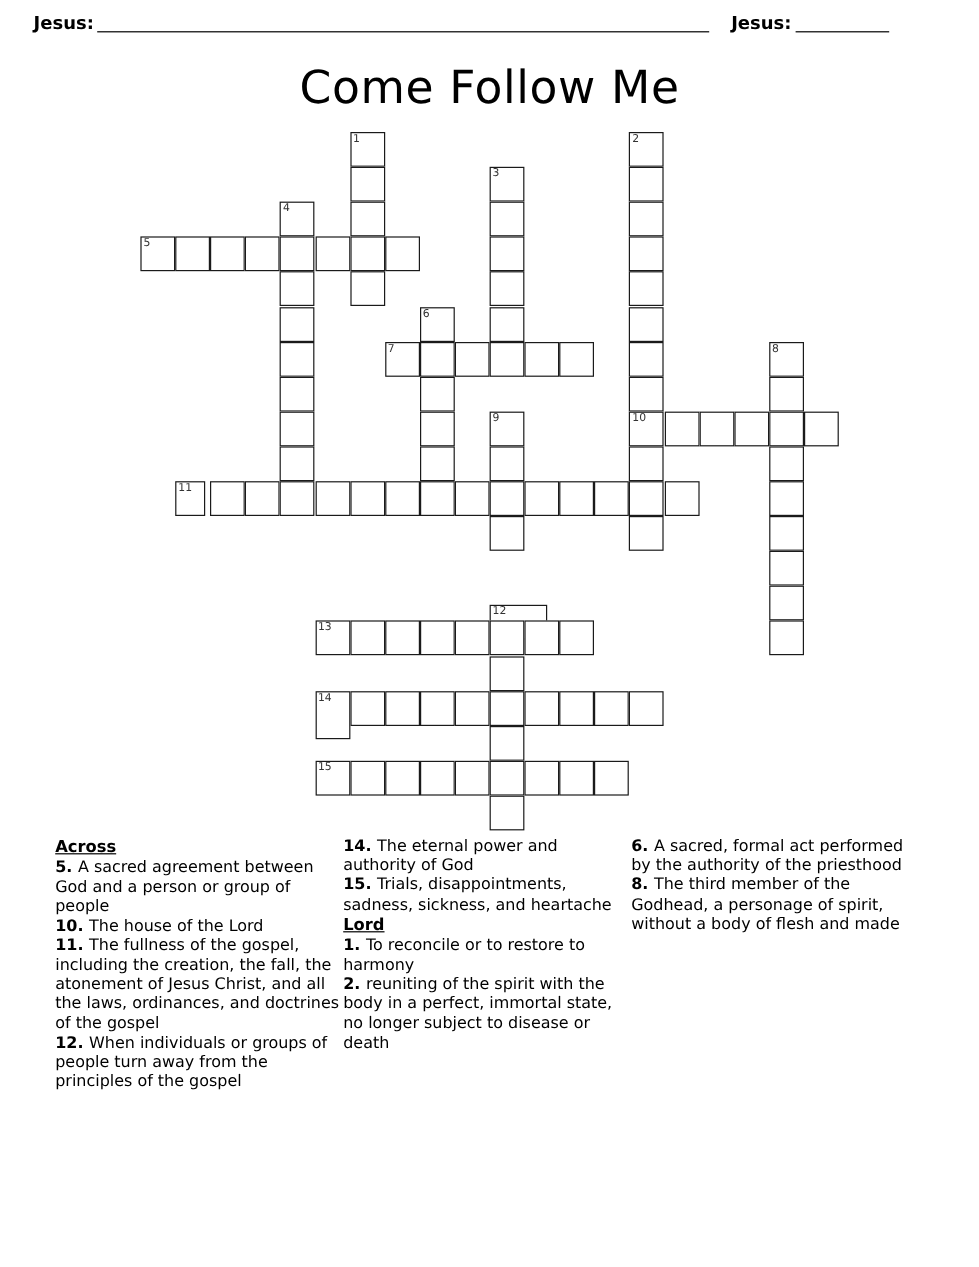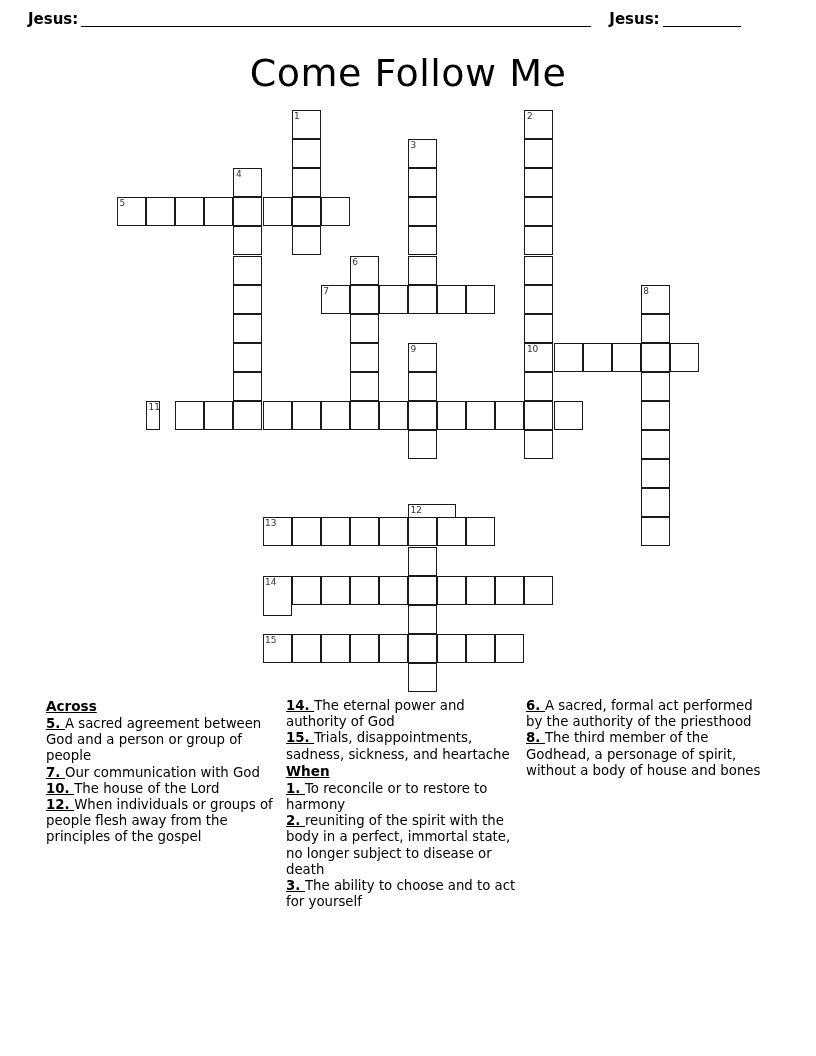--- a/index.html
+++ b/index.html
@@ -115,21 +115,20 @@
     display: block;
   }
   .clue-item {
     display: block;
     margin: 0;
     padding: 0;
     text-indent: 0;
   }
   .clue-num {
     font-weight: 700;
-    text-decoration: underline;
   }
   .clue-text { font-weight: 400; }
 </style>
 </head>
 <body>
 
 <div class="header-row">
   <span class="hdr-label">Jesus:</span>
   <span class="hdr-rule name-rule"></span>
   <span class="hdr-gap"></span>
@@ -217,21 +216,21 @@
     <div class="cw-cell" style="left: 408px; top: 342.8px; width: 29.1px; height: 29.1px;">
       <span class="cw-num">9</span>
     </div>
     <div class="cw-cell" style="left: 408px; top: 371.9px; width: 29.1px; height: 29.1px;"></div>
     <div class="cw-cell" style="left: 408px; top: 401px; width: 29.1px; height: 29.1px;"></div>
     <div class="cw-cell" style="left: 408px; top: 430.1px; width: 29.1px; height: 29.1px;"></div>
     <div class="cw-cell" style="left: 553.5px; top: 342.8px; width: 29.1px; height: 29.1px;"></div>
     <div class="cw-cell" style="left: 582.6px; top: 342.8px; width: 29.1px; height: 29.1px;"></div>
     <div class="cw-cell" style="left: 611.7px; top: 342.8px; width: 29.1px; height: 29.1px;"></div>
     <div class="cw-cell" style="left: 669.9px; top: 342.8px; width: 29.1px; height: 29.1px;"></div>
-    <div class="cw-cell" style="left: 146.1px; top: 401px; width: 14px; height: 29.1px;">
+    <div class="cw-cell" style="left: 146.1px; top: 401px; width: 25px; height: 29.1px;">
       <span class="cw-num">11</span>
     </div>
     <div class="cw-cell" style="left: 175.2px; top: 401px; width: 29.1px; height: 29.1px;"></div>
     <div class="cw-cell" style="left: 204.3px; top: 401px; width: 29.1px; height: 29.1px;"></div>
     <div class="cw-cell" style="left: 233.4px; top: 401px; width: 29.1px; height: 29.1px;"></div>
     <div class="cw-cell" style="left: 262.5px; top: 401px; width: 29.1px; height: 29.1px;"></div>
     <div class="cw-cell" style="left: 291.6px; top: 401px; width: 29.1px; height: 29.1px;"></div>
     <div class="cw-cell" style="left: 320.7px; top: 401px; width: 29.1px; height: 29.1px;"></div>
     <div class="cw-cell" style="left: 378.9px; top: 401px; width: 29.1px; height: 29.1px;"></div>
     <div class="cw-cell" style="left: 437.1px; top: 401px; width: 29.1px; height: 29.1px;"></div>
@@ -276,29 +275,28 @@
     <div class="cw-cell" style="left: 378.9px; top: 633.8px; width: 29.1px; height: 29.1px;"></div>
     <div class="cw-cell" style="left: 437.1px; top: 633.8px; width: 29.1px; height: 29.1px;"></div>
     <div class="cw-cell" style="left: 466.2px; top: 633.8px; width: 29.1px; height: 29.1px;"></div>
     <div class="cw-cell" style="left: 495.3px; top: 633.8px; width: 29.1px; height: 29.1px;"></div>
   </div>
 
 <div id="clues">
   <div class="clue-col left" id="clue-col-1">
       <span class="clue-heading">Across</span>
       <div class="clue-item"><span class="clue-num">5. </span><span class="clue-text">A sacred agreement between God and a person or group of people</span></div>
-      <div class="clue-item"><span class="clue-num">7. </span><span class="clue-text">Our communication with God</span></div>
       <div class="clue-item"><span class="clue-num">10. </span><span class="clue-text">The house of the Lord</span></div>
-      <div class="clue-item"><span class="clue-num">12. </span><span class="clue-text">When individuals or groups of people flesh away from the principles of the gospel</span></div>
+      <div class="clue-item"><span class="clue-num">11. </span><span class="clue-text">The fullness of the gospel, including the creation, the fall, the atonement of Jesus Christ, and all the laws, ordinances, and doctrines of the gospel</span></div>
+      <div class="clue-item"><span class="clue-num">12. </span><span class="clue-text">When individuals or groups of people turn away from the principles of the gospel</span></div>
     </div>
   <div class="clue-col mid" id="clue-col-2">
       <div class="clue-item"><span class="clue-num">14. </span><span class="clue-text">The eternal power and authority of God</span></div>
       <div class="clue-item"><span class="clue-num">15. </span><span class="clue-text">Trials, disappointments, sadness, sickness, and heartache</span></div>
-      <span class="clue-heading">When</span>
+      <span class="clue-heading">Lord</span>
       <div class="clue-item"><span class="clue-num">1. </span><span class="clue-text">To reconcile or to restore to harmony</span></div>
       <div class="clue-item"><span class="clue-num">2. </span><span class="clue-text">reuniting of the spirit with the body in a perfect, immortal state, no longer subject to disease or death</span></div>
-      <div class="clue-item"><span class="clue-num">3. </span><span class="clue-text">The ability to choose and to act for yourself</span></div>
     </div>
   <div class="clue-col right" id="clue-col-3">
       <div class="clue-item"><span class="clue-num">6. </span><span class="clue-text">A sacred, formal act performed by the authority of the priesthood</span></div>
-      <div class="clue-item"><span class="clue-num">8. </span><span class="clue-text">The third member of the Godhead, a personage of spirit, without a body of house and bones</span></div>
+      <div class="clue-item"><span class="clue-num">8. </span><span class="clue-text">The third member of the Godhead, a personage of spirit, without a body of flesh and made</span></div>
     </div>
 </div>
 
 </body></html>

